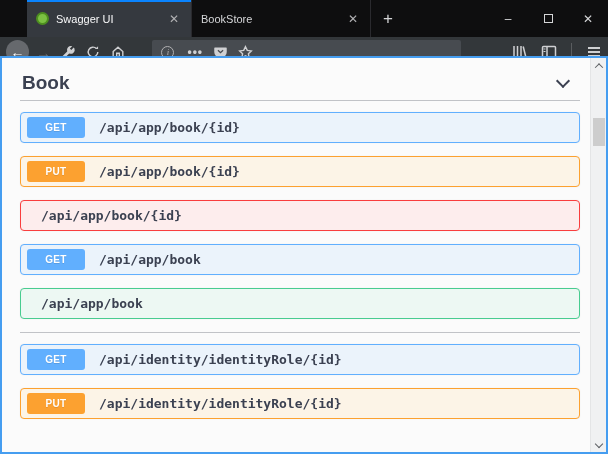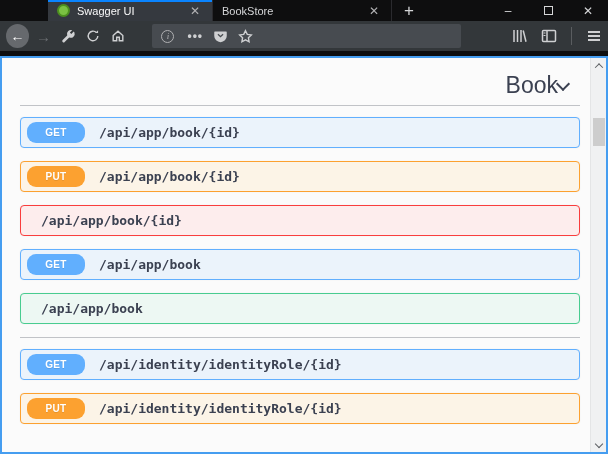--- a/index.html
+++ b/index.html
@@ -1,21 +1,21 @@
 <!DOCTYPE html>
 <html><head>
 <meta charset="utf-8">
 <style>
   * { margin:0; padding:0; box-sizing:border-box; }
   html,body { width:608px; height:454px; background:#000; }
   body { font-family:"Liberation Sans", sans-serif; }
   .window { position:relative; width:608px; height:454px; background:#0e0e0f; overflow:hidden; }
 
   
-  .tabstrip { display:flex; align-items:stretch; height:21px; background:#0e0e0f;margin-left:21px; }
+  .tabstrip { display:flex; align-items:stretch; height:37px; background:#0e0e0f; }
   .drag-space { width:27px; }
   .tab { display:flex; align-items:center; padding:0 9px; min-width:0; cursor:default; position:relative; }
   .tab.active { background:#35393f; width:164px; }
   .tab.active::before { content:""; position:absolute; top:0; left:0; right:0; height:2px; background:#0a84ff; }
   .tab.inactive { width:180px; border-left:1px solid #2a2a2e; border-right:1px solid #2a2a2e; }
   .tab-favicon { width:13px; height:13px; border-radius:50%; background:#7bc142; border:2px solid #4d8f1f; margin-right:7px; flex:none; }
   .tab-title { flex:1; font-size:11px; color:#f9f9fa; white-space:nowrap; overflow:hidden; }
   .tab.inactive .tab-title { color:#d5d6d8; }
   .tab-close { color:#b1b1b3; font-size:12px; padding:2px 3px; flex:none; }
   .newtab-btn { color:#d5d6d8; font-size:17px; font-weight:400; padding:0 12px; display:flex; align-items:center; }
@@ -40,26 +40,26 @@
   .right-icons { display:flex; align-items:center; gap:14px; margin-left:42px; }
   .toolbar-sep { width:1px; height:18px; background:#5a5d60; }
   .icon-svg { width:16px; height:16px; fill:none; stroke:#cfd0d2; stroke-width:1.5; }
   .icon-svg.filled { fill:#cfd0d2; stroke:none; }
 
   
   .content { position:absolute; left:0; right:0; top:56px; bottom:0; background:#fbfbfb; border:2px solid #459df0; overflow:hidden; }
   .page { position:absolute; left:0; top:0; right:16px; bottom:0; padding:0 10px 0 18px; overflow:hidden; }
 
   .opblock-tag { display:flex; align-items:center; margin:14px 2px 6px 2px; }
-  .section-title { font-size:23px; font-weight:400; color:#3b4151; flex:1;text-align:right; }
+  .section-title { font-size:19px; font-weight:700; color:#3b4151; flex:1; }
   .chev { width:10px; height:10px; border-right:2px solid #3b4151; border-bottom:2px solid #3b4151; transform:rotate(45deg); margin:-4px 10px 0 0; }
   .tag-divider { height:1px; background:rgba(59,65,81,.3); margin:6px 0 11px 0; }
 
   .endpoint-row { display:flex; align-items:center; height:31px; border:1px solid; border-radius:4px; margin-bottom:13px; padding:0 6px; background:#fff; box-shadow:0 0 2px rgba(0,0,0,.06); }
-  .method-badge { width:58px; height:21px; border-radius:9px; color:#fff; font-size:10px; font-weight:700; display:flex; align-items:center; justify-content:center; text-shadow:0 1px 0 rgba(0,0,0,.1); flex:none; letter-spacing:.3px; }
+  .method-badge { width:58px; height:21px; border-radius:3px; color:#fff; font-size:10px; font-weight:700; display:flex; align-items:center; justify-content:center; text-shadow:0 1px 0 rgba(0,0,0,.1); flex:none; letter-spacing:.3px; }
   .endpoint-path { font-family:"DejaVu Sans Mono", monospace; font-weight:700; font-size:13px; color:#3b4151; margin-left:14px; white-space:nowrap; }
 
   
   .scrollbar { position:absolute; top:0; right:0; bottom:0; width:16px; background:#f0f1f2; border-left:1px solid #e4e5e6; }
   .scroll-arrow { position:absolute; left:0; width:16px; height:15px; display:flex; align-items:center; justify-content:center; }
   .scroll-arrow.up { top:0; }
   .scroll-arrow.down { bottom:0; }
   .arrow-glyph { width:6px; height:6px; border-right:1.5px solid #5b5e62; border-bottom:1.5px solid #5b5e62; }
   .up .arrow-glyph { transform:rotate(-135deg) translate(-1px,-1px); }
   .down .arrow-glyph { transform:rotate(45deg); margin-top:-2px; }

